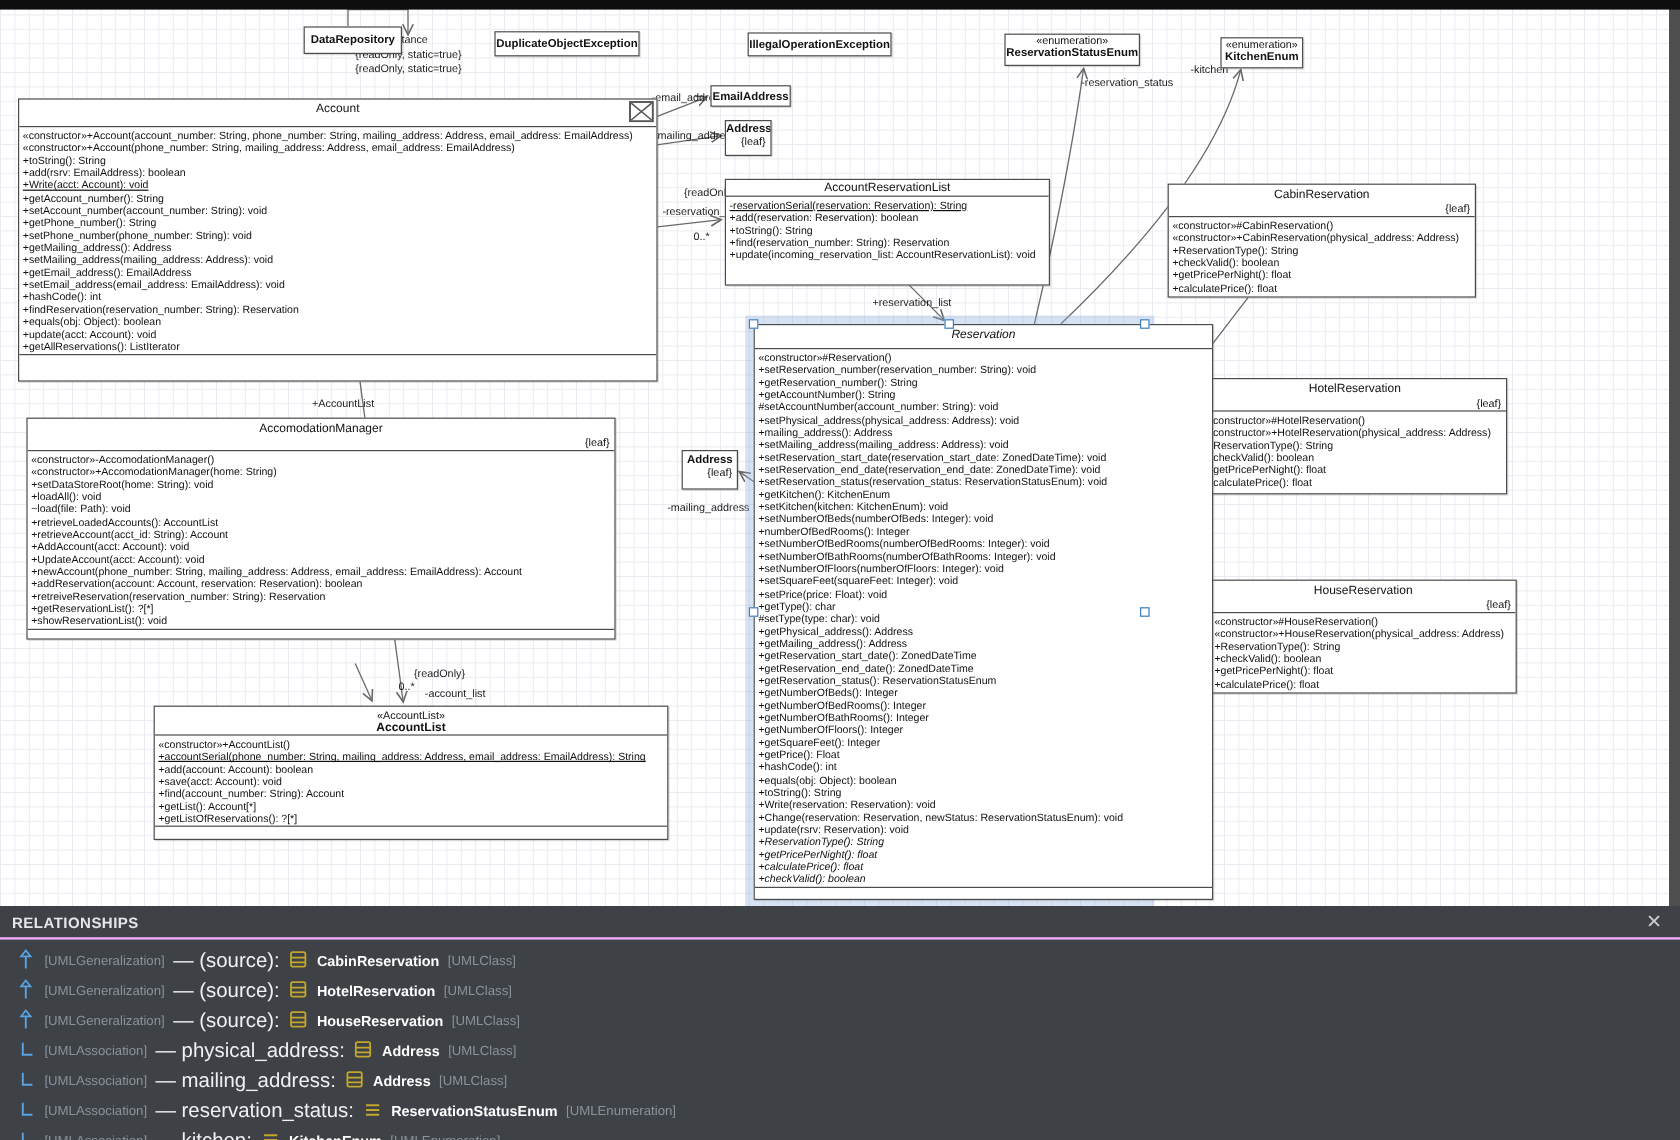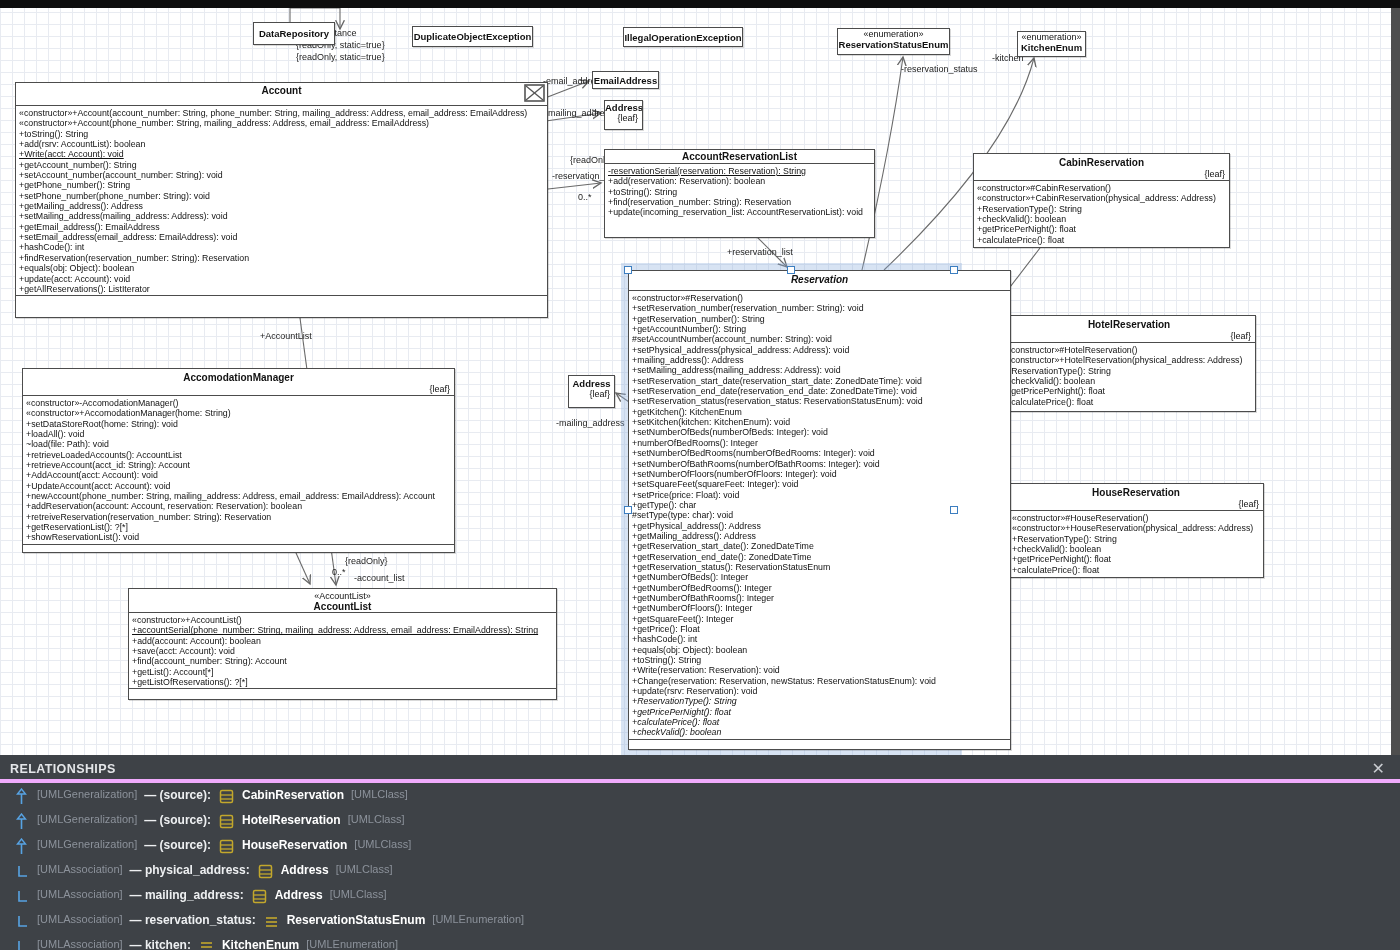--- a/index.html
+++ b/index.html
@@ -15,48 +15,48 @@
     background-size:12px 12px; overflow:hidden; }
   #topbar { position:absolute; left:0; top:0; width:1400px; height:8px; background:#0e0e0e; z-index:30; }
   #rightstrip { position:absolute; left:1391px; top:0; width:9px; height:755px; background:#4e4e4e; z-index:29; }
 
   #edges { position:absolute; left:0; top:0; z-index:1; }
 
   .elabel { position:absolute; font-size:9px; color:#1d1d1d; white-space:nowrap; z-index:2; }
 
   .node { position:absolute; background:#fff; border:1.6px solid #4c4c4c; color:#111;
           overflow:hidden; z-index:3; box-shadow:1px 1px 0 rgba(0,0,0,0.15); }
-  .node .titlebox { position:relative; text-align:center; font-weight:bold; font-size:10px; padding:2px 4px 1px; }
+  .node .titlebox { position:relative; text-align:center; font-weight:normal; font-size:10px; padding:2px 4px 1px; }
   .node .stereo { text-align:center; font-weight:normal; font-size:9px; line-height:10px; }
   .node .tagline { text-align:right; font-weight:normal; font-size:9px; padding:0 4px 1px; }
   .node .members { border-top:1.4px solid #4c4c4c; padding:2px 0 1px; }
   .member { padding:0 3px; line-height:10.35px; font-size:8.8px; white-space:nowrap; }
   .member.u { text-decoration:underline; }
   .member.i { font-style:italic; }
   .node .empty { border-top:1.4px solid #4c4c4c; height:12px; }
   .titleonly { display:flex; align-items:center; justify-content:center; font-weight:bold; font-size:9.5px; text-align:center; }
 
   .xbox { position:absolute; z-index:4; }
 
   
   .sel-outline { position:absolute; left:621px; top:263px; width:341px; height:494px;
                  border:7px solid rgba(140,175,220,0.35); z-index:2; pointer-events:none; }
   .handle { position:absolute; width:8px; height:8px; background:#fff; border:1.6px solid #3c7ec0; z-index:20; }
 
   
   #panel { position:absolute; left:0; top:755px; width:1400px; height:195px; background:#3e4247; z-index:40; overflow:hidden; }
-  #panel-header { height:28px; border-bottom:4px solid #f0abfc; position:relative;padding-left:48px; }
+  #panel-header { height:28px; border-bottom:2px solid #f0abfc; position:relative;padding-left:48px; }
   #panel-title { position:absolute; left:10px; top:7px; font-size:12.5px; font-weight:bold;
                  color:#e4e6e9; letter-spacing:0.4px; }
   #panel-close { position:absolute; right:15px; top:5px; font-size:16px; color:#c9ccd1; cursor:pointer; line-height:18px; }
   #rows { position:absolute; left:0; top:33px; width:1400px; }
-  .rel-row { display:flex; height:25px; padding-left:13px; gap:7px; font-size:11px; }
+  .rel-row { display:flex; align-items:center; height:25px; padding-left:13px; gap:7px; font-size:11px; }
   .ricon { width:17px; height:17px; flex:0 0 17px; }
   .rtype { color:#8c929b; }
-  .rmid  { color:#eef0f2; font-weight:bold; font-size:12px; }
+  .rmid  { color:#eef0f2; font-weight:normal; font-size:17px; }
   .rname { color:#ffffff; font-weight:bold; font-size:12px; }
   .rsuffix { color:#8c929b; }
 </style>
 </head>
 <body>
 
 <div id="stage">
   <div id="canvas">
 
     <svg id="edges" width="1391" height="755">
@@ -134,21 +134,21 @@
       <div style="text-align:center;font-weight:bold;font-size:9.5px;padding-top:1px">Address</div>
       <div class="tagline">{leaf}</div>
     </div>
 
     <div class="node" style="left:15px;top:82px;width:533px;height:236px">
       <div class="titlebox" style="height:22px">Account</div>
       <div class="members">
           <div class="member">«constructor»+Account(account_number: String, phone_number: String, mailing_address: Address, email_address: EmailAddress)</div>
           <div class="member">«constructor»+Account(phone_number: String, mailing_address: Address, email_address: EmailAddress)</div>
           <div class="member">+toString(): String</div>
-          <div class="member">+add(rsrv: AccountList): boolean</div>
+          <div class="member">+add(rsrv: EmailAddress): boolean</div>
           <div class="member u">+Write(acct: Account): void</div>
           <div class="member">+getAccount_number(): String</div>
           <div class="member">+setAccount_number(account_number: String): void</div>
           <div class="member">+getPhone_number(): String</div>
           <div class="member">+setPhone_number(phone_number: String): void</div>
           <div class="member">+getMailing_address(): Address</div>
           <div class="member">+setMailing_address(mailing_address: Address): void</div>
           <div class="member">+getEmail_address(): EmailAddress</div>
           <div class="member">+setEmail_address(email_address: EmailAddress): void</div>
           <div class="member">+hashCode(): int</div>
@@ -264,21 +264,21 @@
           <div class="member i">+checkValid(): boolean</div>
         </div>
       <div class="empty" style="height:8px"></div>
     </div>
 
     <div class="node" style="left:568px;top:375px;width:47px;height:33px">
       <div style="text-align:center;font-weight:bold;font-size:9.5px;padding-top:2px">Address</div>
       <div class="tagline">{leaf}</div>
     </div>
 
-    <div class="node" style="left:22px;top:368px;width:433px;height:185px">
+    <div class="node" style="left:22px;top:348px;width:491px;height:185px">
       <div class="titlebox" style="padding-top:3px">AccomodationManager</div>
       <div class="tagline">{leaf}</div>
       <div class="members">
           <div class="member">«constructor»-AccomodationManager()</div>
           <div class="member">«constructor»+AccomodationManager(home: String)</div>
           <div class="member">+setDataStoreRoot(home: String): void</div>
           <div class="member">+loadAll(): void</div>
           <div class="member">~load(file: Path): void</div>
           <div class="member">+retrieveLoadedAccounts(): AccountList</div>
           <div class="member">+retrieveAccount(acct_id: String): Account</div>

